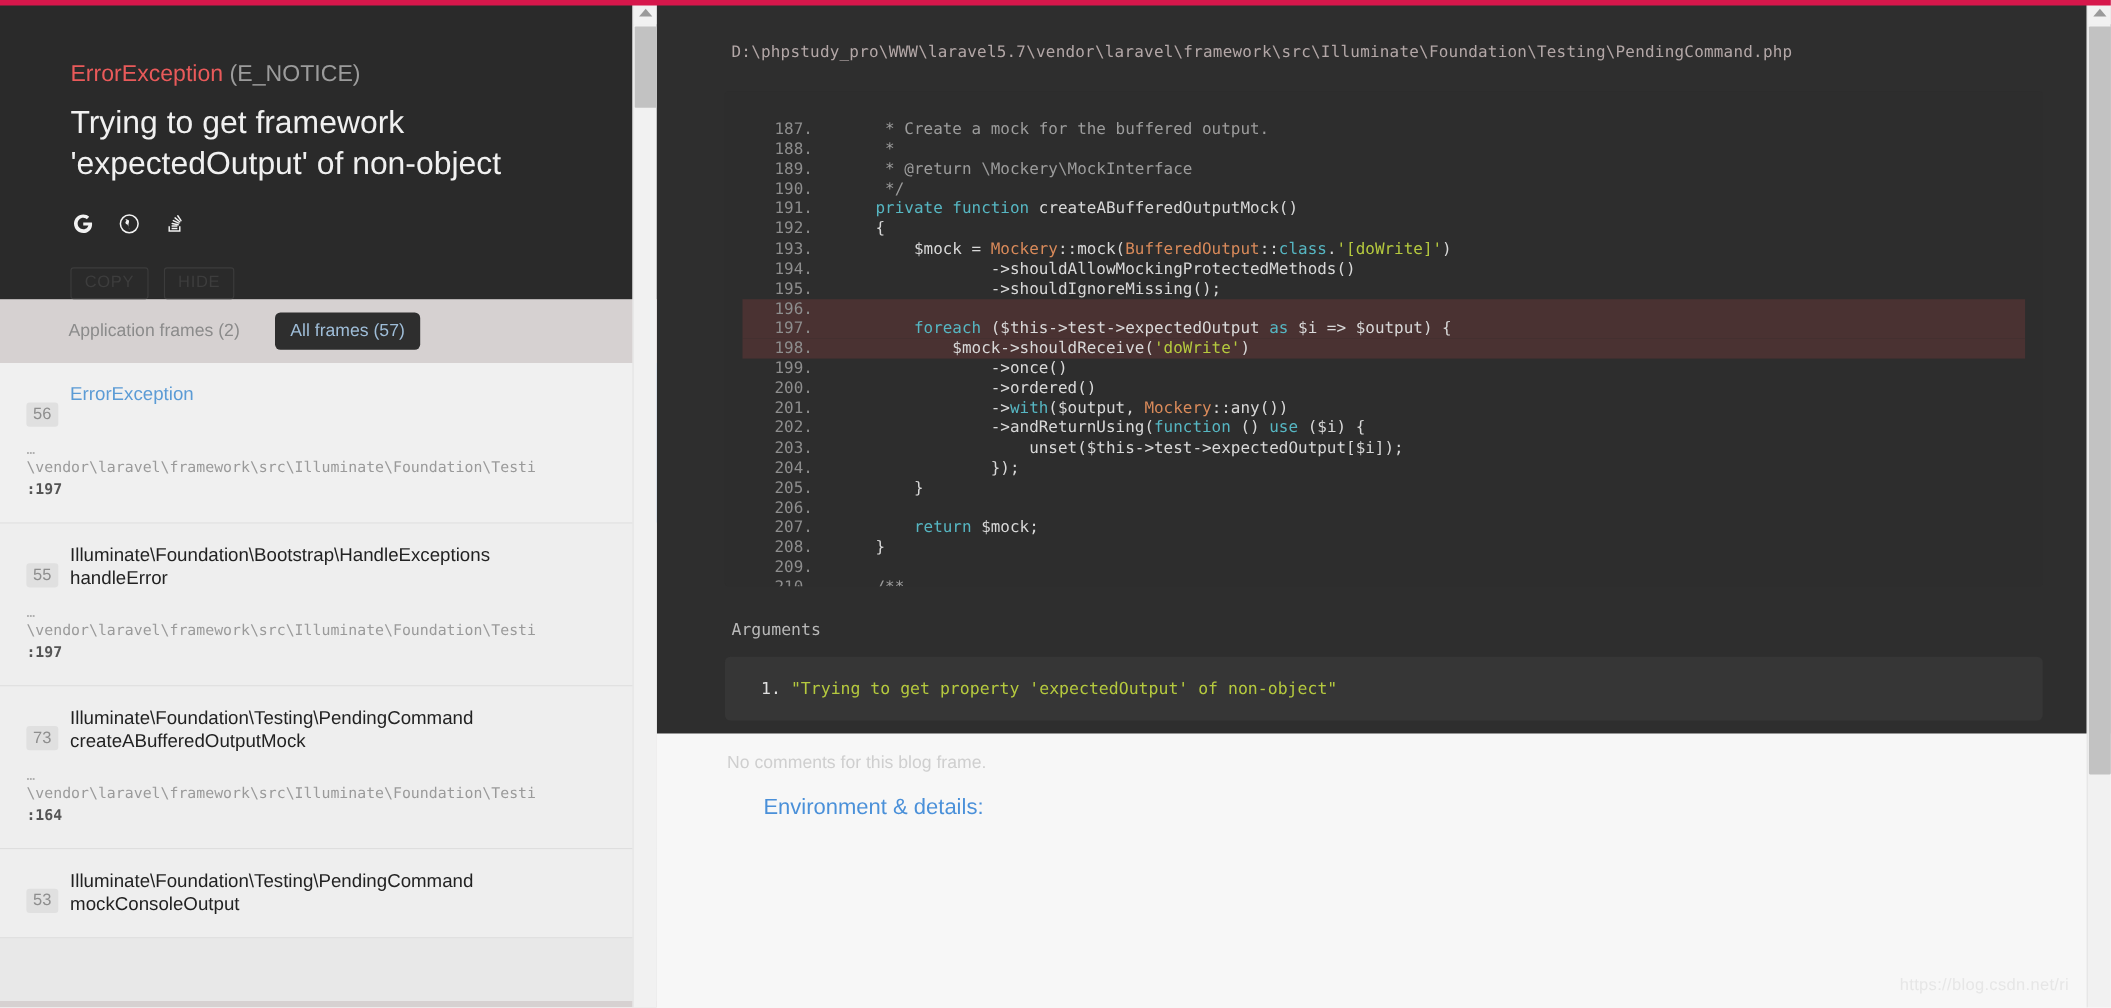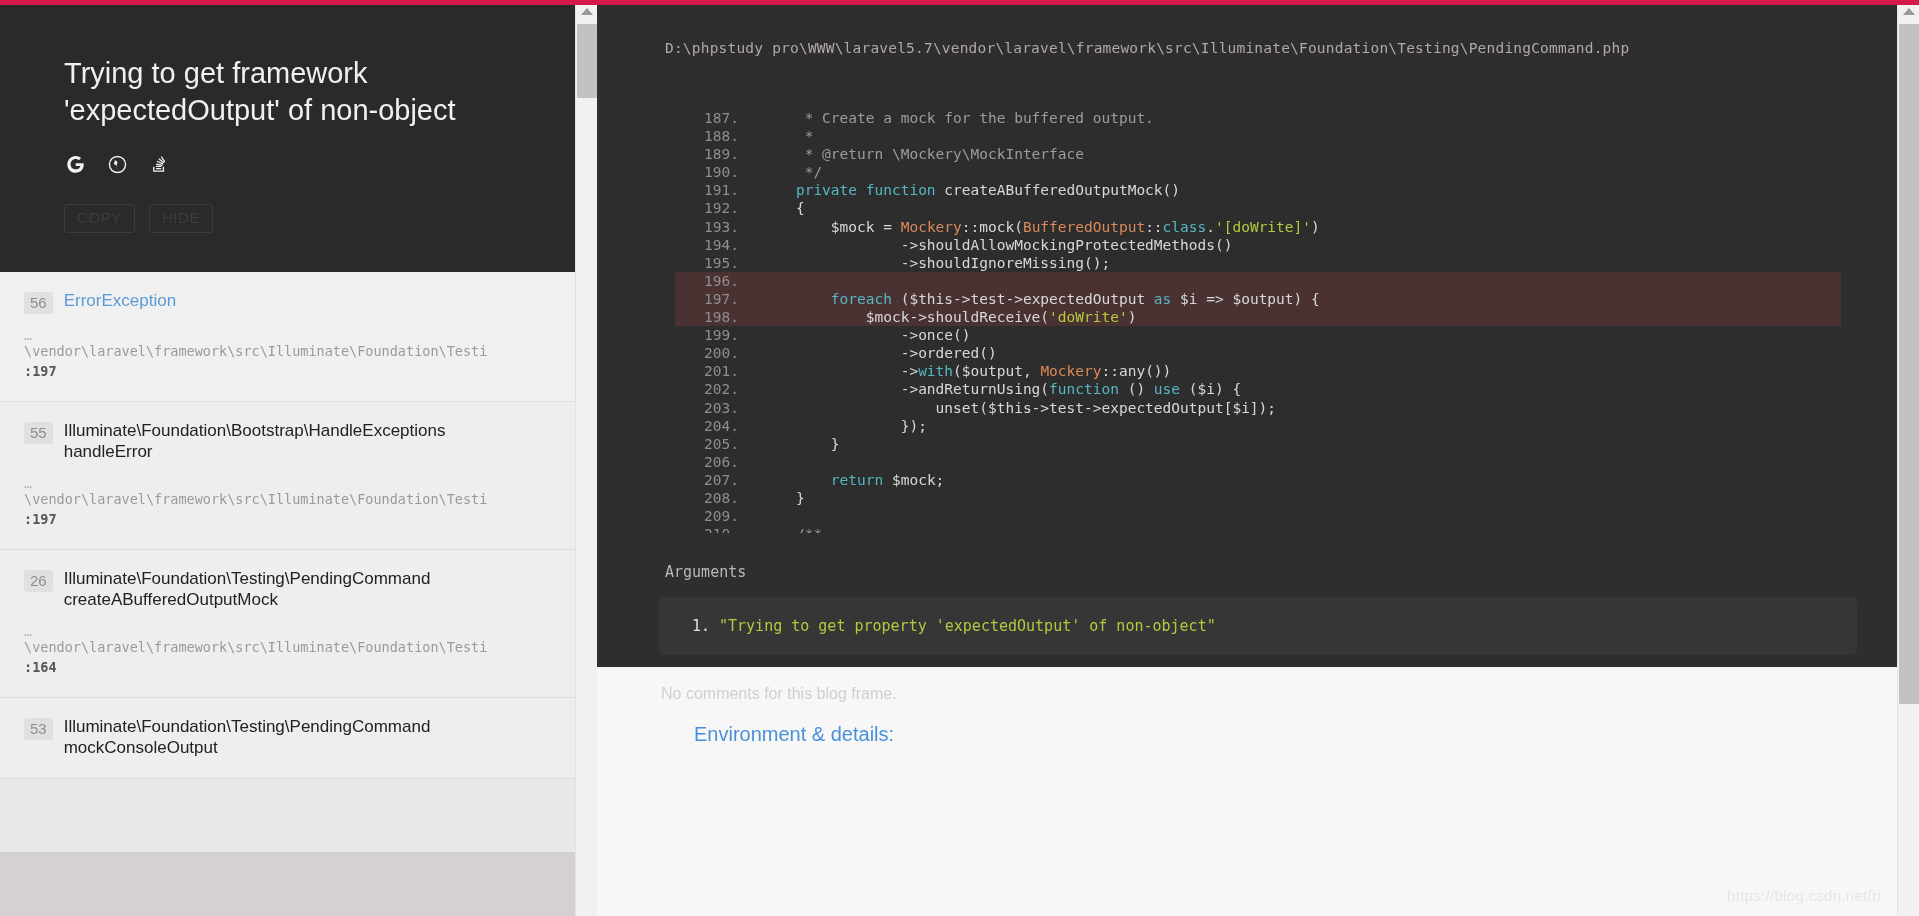--- a/index.html
+++ b/index.html
@@ -144,21 +144,21 @@
     gap: 11px;
   }
   .frame-index {
     background: #e0e0e0;
     color: #8e8e8e;
     font-size: 15px;
     line-height: 20px;
     padding: 1px 6px;
     border-radius: 3px;
     flex: 0 0 auto;
-    margin-top: 2px;
+    margin-top: 18px;
   }
   .frame-names {
     font-size: 17px;
     line-height: 21px;
     color: #222;
   }
   .frame-names .cls.link { color: #5b9bd5; }
   .frame-names .fn { display: block; }
   .frame-path {
     margin-top: 17px;
@@ -328,20 +328,24 @@
 </head>
 <body>
 
 <div id="app">
 
   <div class="accent-bar"></div>
 
   <div class="left-panel">
 
     <div class="exc-header">
+      <div class="exc-class-line">
+        <span class="exc-class">ErrorException</span>
+        <span class="exc-level">(E_NOTICE)</span>
+      </div>
       <div class="exc-message">Trying to get framework 'expectedOutput' of non-object</div>
 
       <div class="exc-icons">
         <span class="ico">
           <svg width="21" height="21" viewBox="0 0 24 24" fill="#f2f2f2">
             <path d="M12.2 10.4v3.2h5.3c-.2 1.3-1.6 3.9-5.3 3.9-3.2 0-5.8-2.6-5.8-5.9s2.6-5.9 5.8-5.9c1.8 0 3 .8 3.7 1.4l2.5-2.4C16.8 3.2 14.7 2.3 12.2 2.3 6.9 2.3 2.6 6.6 2.6 11.9s4.3 9.6 9.6 9.6c5.6 0 9.2-3.9 9.2-9.4 0-.6-.1-1.1-.2-1.6h-9z"></path>
           </svg>
         </span>
         <span class="ico">
           <svg width="21" height="21" viewBox="0 0 24 24" fill="none" stroke="#f2f2f2" stroke-width="1.6">
@@ -358,20 +362,24 @@
           </svg>
         </span>
       </div>
 
       <div class="exc-buttons">
         <button class="exc-btn">COPY</button>
         <button class="exc-btn">HIDE</button>
       </div>
     </div>
 
+    <div class="frames-tabs">
+      <div class="tab">Application frames (2)</div>
+      <div class="tab active">All frames (57)</div>
+    </div>
 
     <div class="frames-list">
 
       <div class="frame active">
         <div class="frame-head">
           <span class="frame-index">56</span>
           <span class="frame-names">
             <span class="cls link">ErrorException</span>
           </span>
         </div>
@@ -392,21 +400,21 @@
         </div>
         <div class="frame-path">
           <span class="ellip">…</span>
           <span>\vendor\laravel\framework\src\Illuminate\Foundation\Testi</span>
         </div>
         <div class="frame-line">:197</div>
       </div>
 
       <div class="frame">
         <div class="frame-head">
-          <span class="frame-index">26</span>
+          <span class="frame-index">73</span>
           <span class="frame-names">
             <span class="cls">Illuminate\Foundation\Testing\PendingCommand</span>
             <span class="fn">createABufferedOutputMock</span>
           </span>
         </div>
         <div class="frame-path">
           <span class="ellip">…</span>
           <span>\vendor\laravel\framework\src\Illuminate\Foundation\Testi</span>
         </div>
         <div class="frame-line">:164</div>

